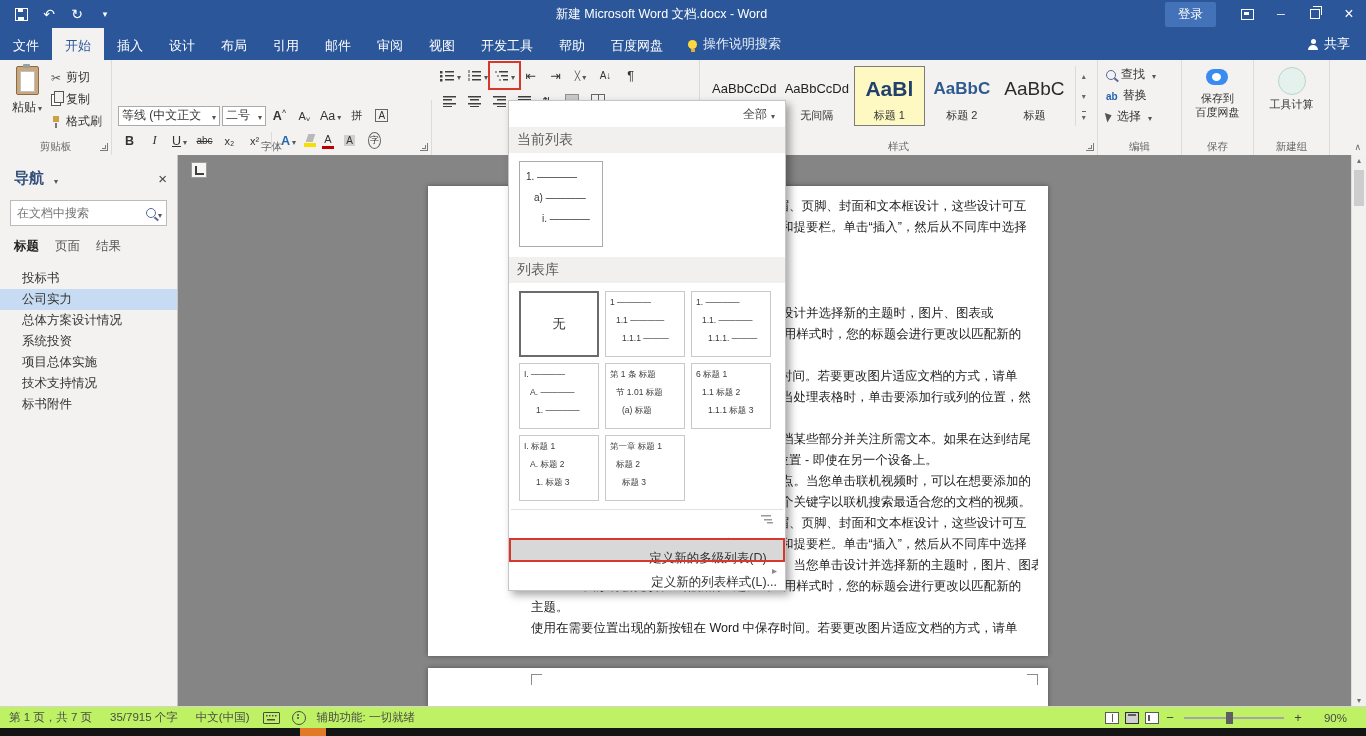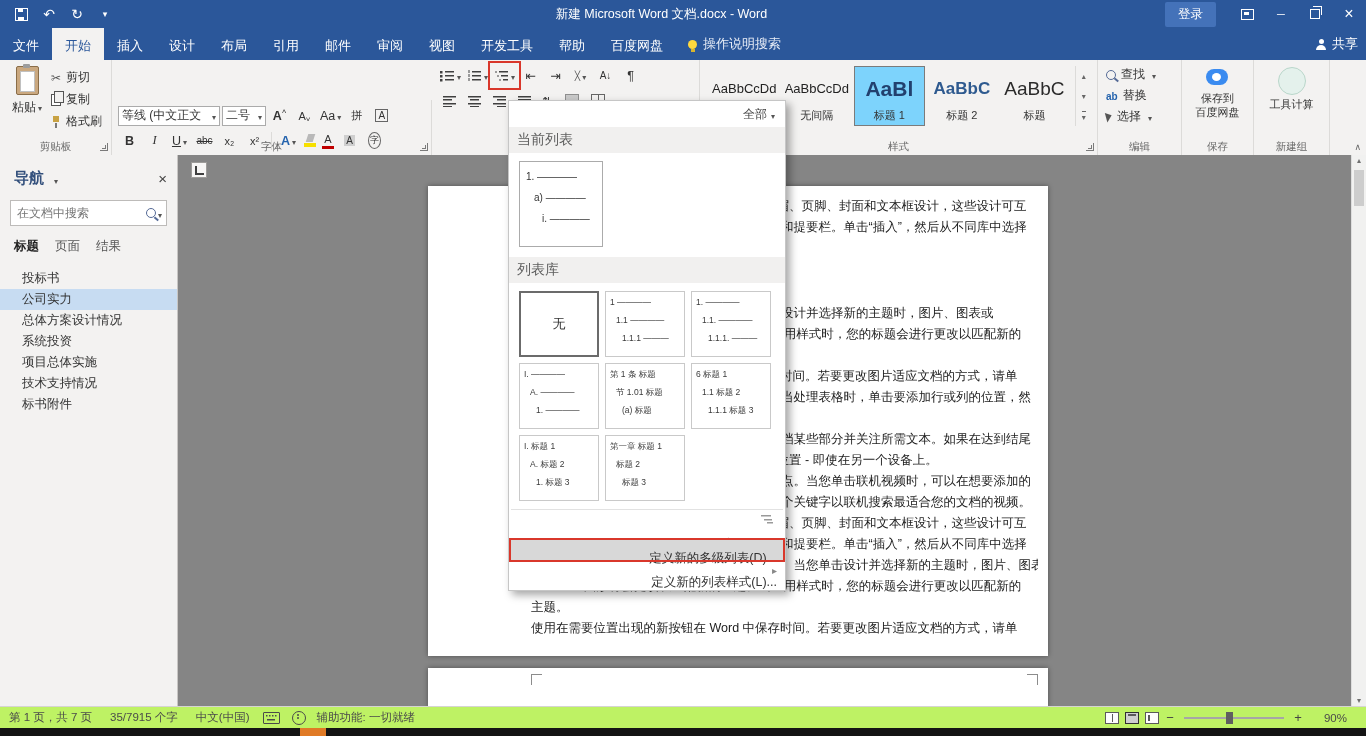--- a/index.html
+++ b/index.html
@@ -24,21 +24,21 @@
   .resto::after{content:"";position:absolute;left:2px;top:-4px;width:8px;height:8px;border:1px solid #fff;border-bottom:none;border-left:none;}
   .rdo{width:11px;height:9px;border:1px solid #fff;display:inline-block;position:relative;}
   .rdo::after{content:"";position:absolute;left:2px;top:2px;width:5px;height:3px;background:#fff;}
   
   .tabrow{position:absolute;top:28px;left:0;right:0;height:32px;background:#2b579a;display:flex;align-items:stretch;color:#fff;}
   .rtab{padding:9px 13px 0 13px;font-size:13px;white-space:nowrap;}
   .rtab.active{background:#f3f2f1;color:#2b579a;}
   .tellme{display:flex;align-items:center;gap:6px;padding:0 12px;font-size:13px;color:#e9eef7;}
   .bulb{width:9px;height:9px;border-radius:50%;background:#ffd83d;position:relative;display:inline-block;}
   .bulb::after{content:"";position:absolute;left:2.5px;bottom:-3px;width:4px;height:3px;background:#d8b52e;}
-  .share{margin-left:auto;display:flex;align-items:center;gap:6px;padding-right:8px;font-size:13px;}
+  .share{margin-left:auto;display:flex;align-items:center;gap:6px;padding-right:16px;font-size:13px;}
   .person{width:10px;height:11px;position:relative;display:inline-block;}
   .person::before{content:"";position:absolute;left:2.5px;top:0;width:5px;height:5px;border-radius:50%;background:#fff;}
   .person::after{content:"";position:absolute;left:0;bottom:0;width:10px;height:5px;border-radius:5px 5px 0 0;background:#fff;}
   
   .ribbon{position:absolute;top:60px;left:0;right:0;height:95px;background:#f3f2f1;border-bottom:1px solid #d2d0ce;display:flex;}
   .group{position:relative;border-right:1px solid #dcdbd9;padding:3px 3px 16px 3px;box-sizing:border-box;}
   .glabel{position:absolute;bottom:1px;left:0;right:0;text-align:center;font-size:10.5px;color:#686868;}
   .launcher{position:absolute;bottom:4px;right:3px;width:7px;height:7px;border-right:1px solid #7a7a7a;border-bottom:1px solid #7a7a7a;}
   .launcher::after{content:"";position:absolute;right:1px;bottom:1px;width:3px;height:3px;border-right:1px solid #7a7a7a;border-bottom:1px solid #7a7a7a;}
   .dd{display:inline-block;margin-left:2px;}
@@ -110,21 +110,21 @@
     background-size:13px 1.5px,13px 1.5px,13px 1.5px,13px 1.5px;background-position:0 1px,0 4.5px,0 8px,0 11.5px;}
   .i-lsp::before{content:"⇅";font-size:11px;}
   .shd{width:12px;height:12px;background:#c9c9c9;border:1px solid #8f8f8f;display:inline-block;}
   .brd{width:12px;height:12px;border:1px solid #666;display:inline-block;
     background:linear-gradient(#666 0 0) 50% 0/1px 100% no-repeat,linear-gradient(#666 0 0) 0 50%/100% 1px no-repeat;}
   .redbox2::after{content:"";position:absolute;inset:-4px;border:2px solid #d9372b;pointer-events:none;}
   
   .g-styles{width:398px;}
   .scards{display:flex;gap:2px;padding:3px 2px 0 6px;}
   .scard{width:73px;height:60px;border:1px solid transparent;display:flex;flex-direction:column;align-items:center;justify-content:flex-end;padding:2px;box-sizing:border-box;overflow:hidden;}
-  .scard.selected{border-color:#7b7b7b;background:#7dd3fc;}
+  .scard.selected{border-color:#7b7b7b;background:#fef9c3;}
   .sprev{flex:1;display:flex;align-items:center;white-space:nowrap;overflow:hidden;max-width:69px;color:#222;}
   .sp-body{font-size:13px;} .sp-nosp{font-size:13px;}
   .sp-h1{font-size:21px;font-weight:bold;color:#22406e;}
   .sp-h2{font-size:17px;font-weight:bold;color:#2e5a8f;}
   .sp-title{font-size:19px;color:#2b2b2b;}
   .sname{font-size:11px;color:#333;}
   .sscroll{width:17px;display:flex;flex-direction:column;border-left:1px solid #dcdbd9;margin-left:3px;}
   .ssb{flex:1;display:flex;align-items:center;justify-content:center;font-size:8px;color:#666;}
   .i-up::before{content:"▴";} .i-down::before{content:"▾";}
   .i-more::before{content:"▾";border-top:1.5px solid #666;padding-top:1px;}

